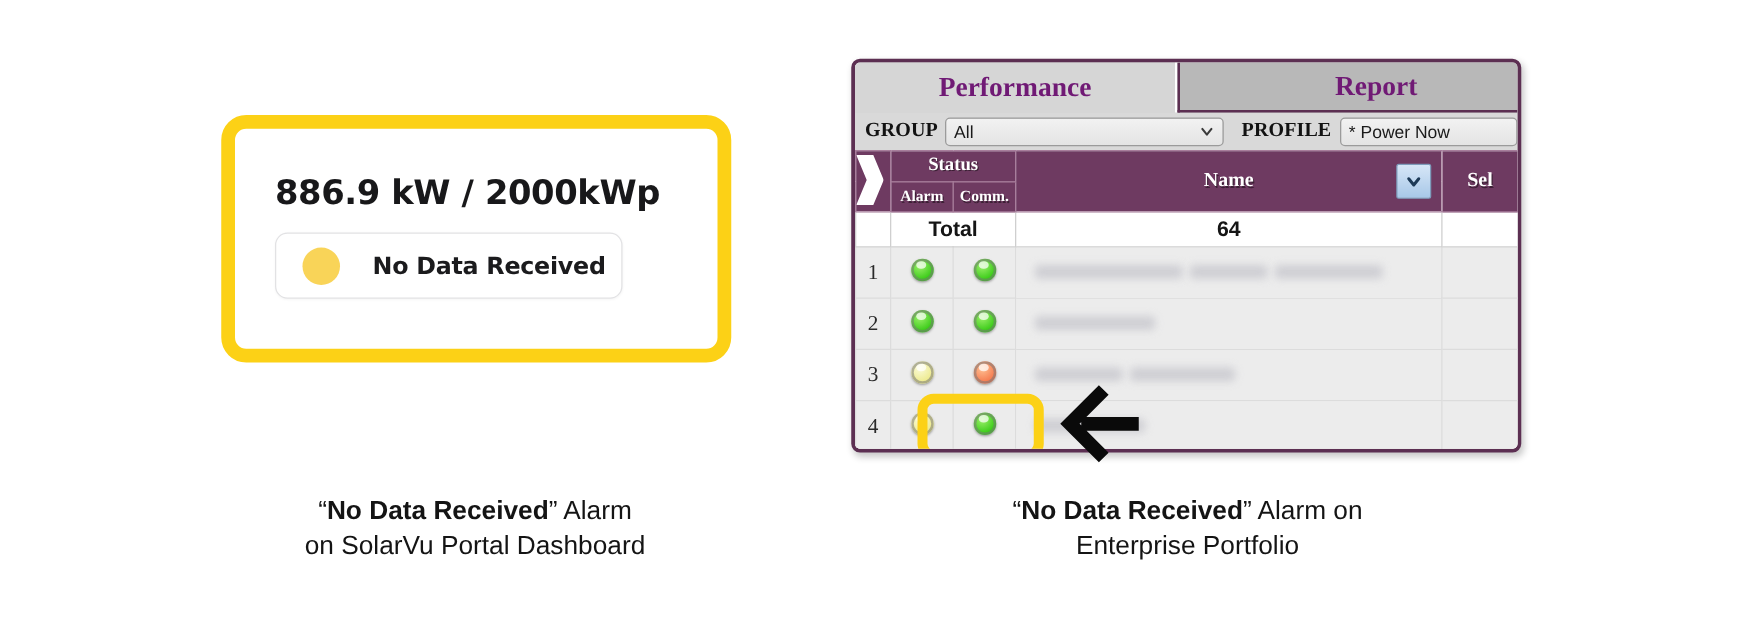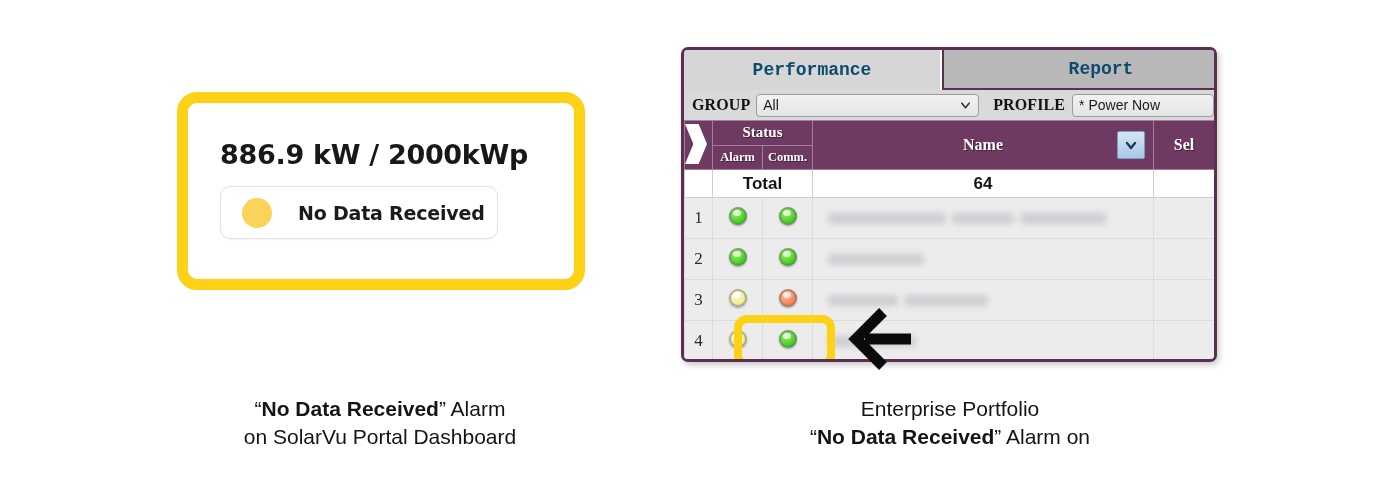--- a/index.html
+++ b/index.html
@@ -98,24 +98,24 @@
     position: relative;
     height: 40px;
     background: #d4d4d4;
     display: flex;
     align-items: stretch;
   }
   .tab {
     display: flex;
     align-items: center;
     justify-content: center;
-    font-family: Liberation Mono, monospace;
-    font-size: 18px;
-    font-weight: bold;
-    color: #0c4a6e;
+    font-family: Liberation Serif, serif;
+    font-size: 22px;
+    font-weight: bold;
+    color: #701a75;
     box-sizing: border-box;
   }
   #tab-performance {
     width: 258px;
     background: #d6d6d6;
     border-right: 2px solid #ffffff;
   }
   #tab-report {
     flex: 1;
     background: #b8b8b8;
@@ -440,15 +440,15 @@
 <svg id="pointer-arrow" viewBox="0 0 72 66">
   <path d="M68 33 H22 M40 6 L13 33 L40 60" fill="none" stroke="#0a0a0a" stroke-width="11" stroke-linecap="butt" stroke-linejoin="miter"></path>
 </svg>
 
 <div class="caption" id="caption-left">
   <div>“<b>No Data Received</b>”<span> Alarm</span></div>
   <div>on SolarVu Portal Dashboard</div>
 </div>
 
 <div class="caption" id="caption-right">
+  <div>“<b>No Data Received</b>”<span> Alarm on</span></div>
   <div>Enterprise Portfolio</div>
-  <div>“<b>No Data Received</b>”<span> Alarm on</span></div>
 </div>
 
 </body></html>

